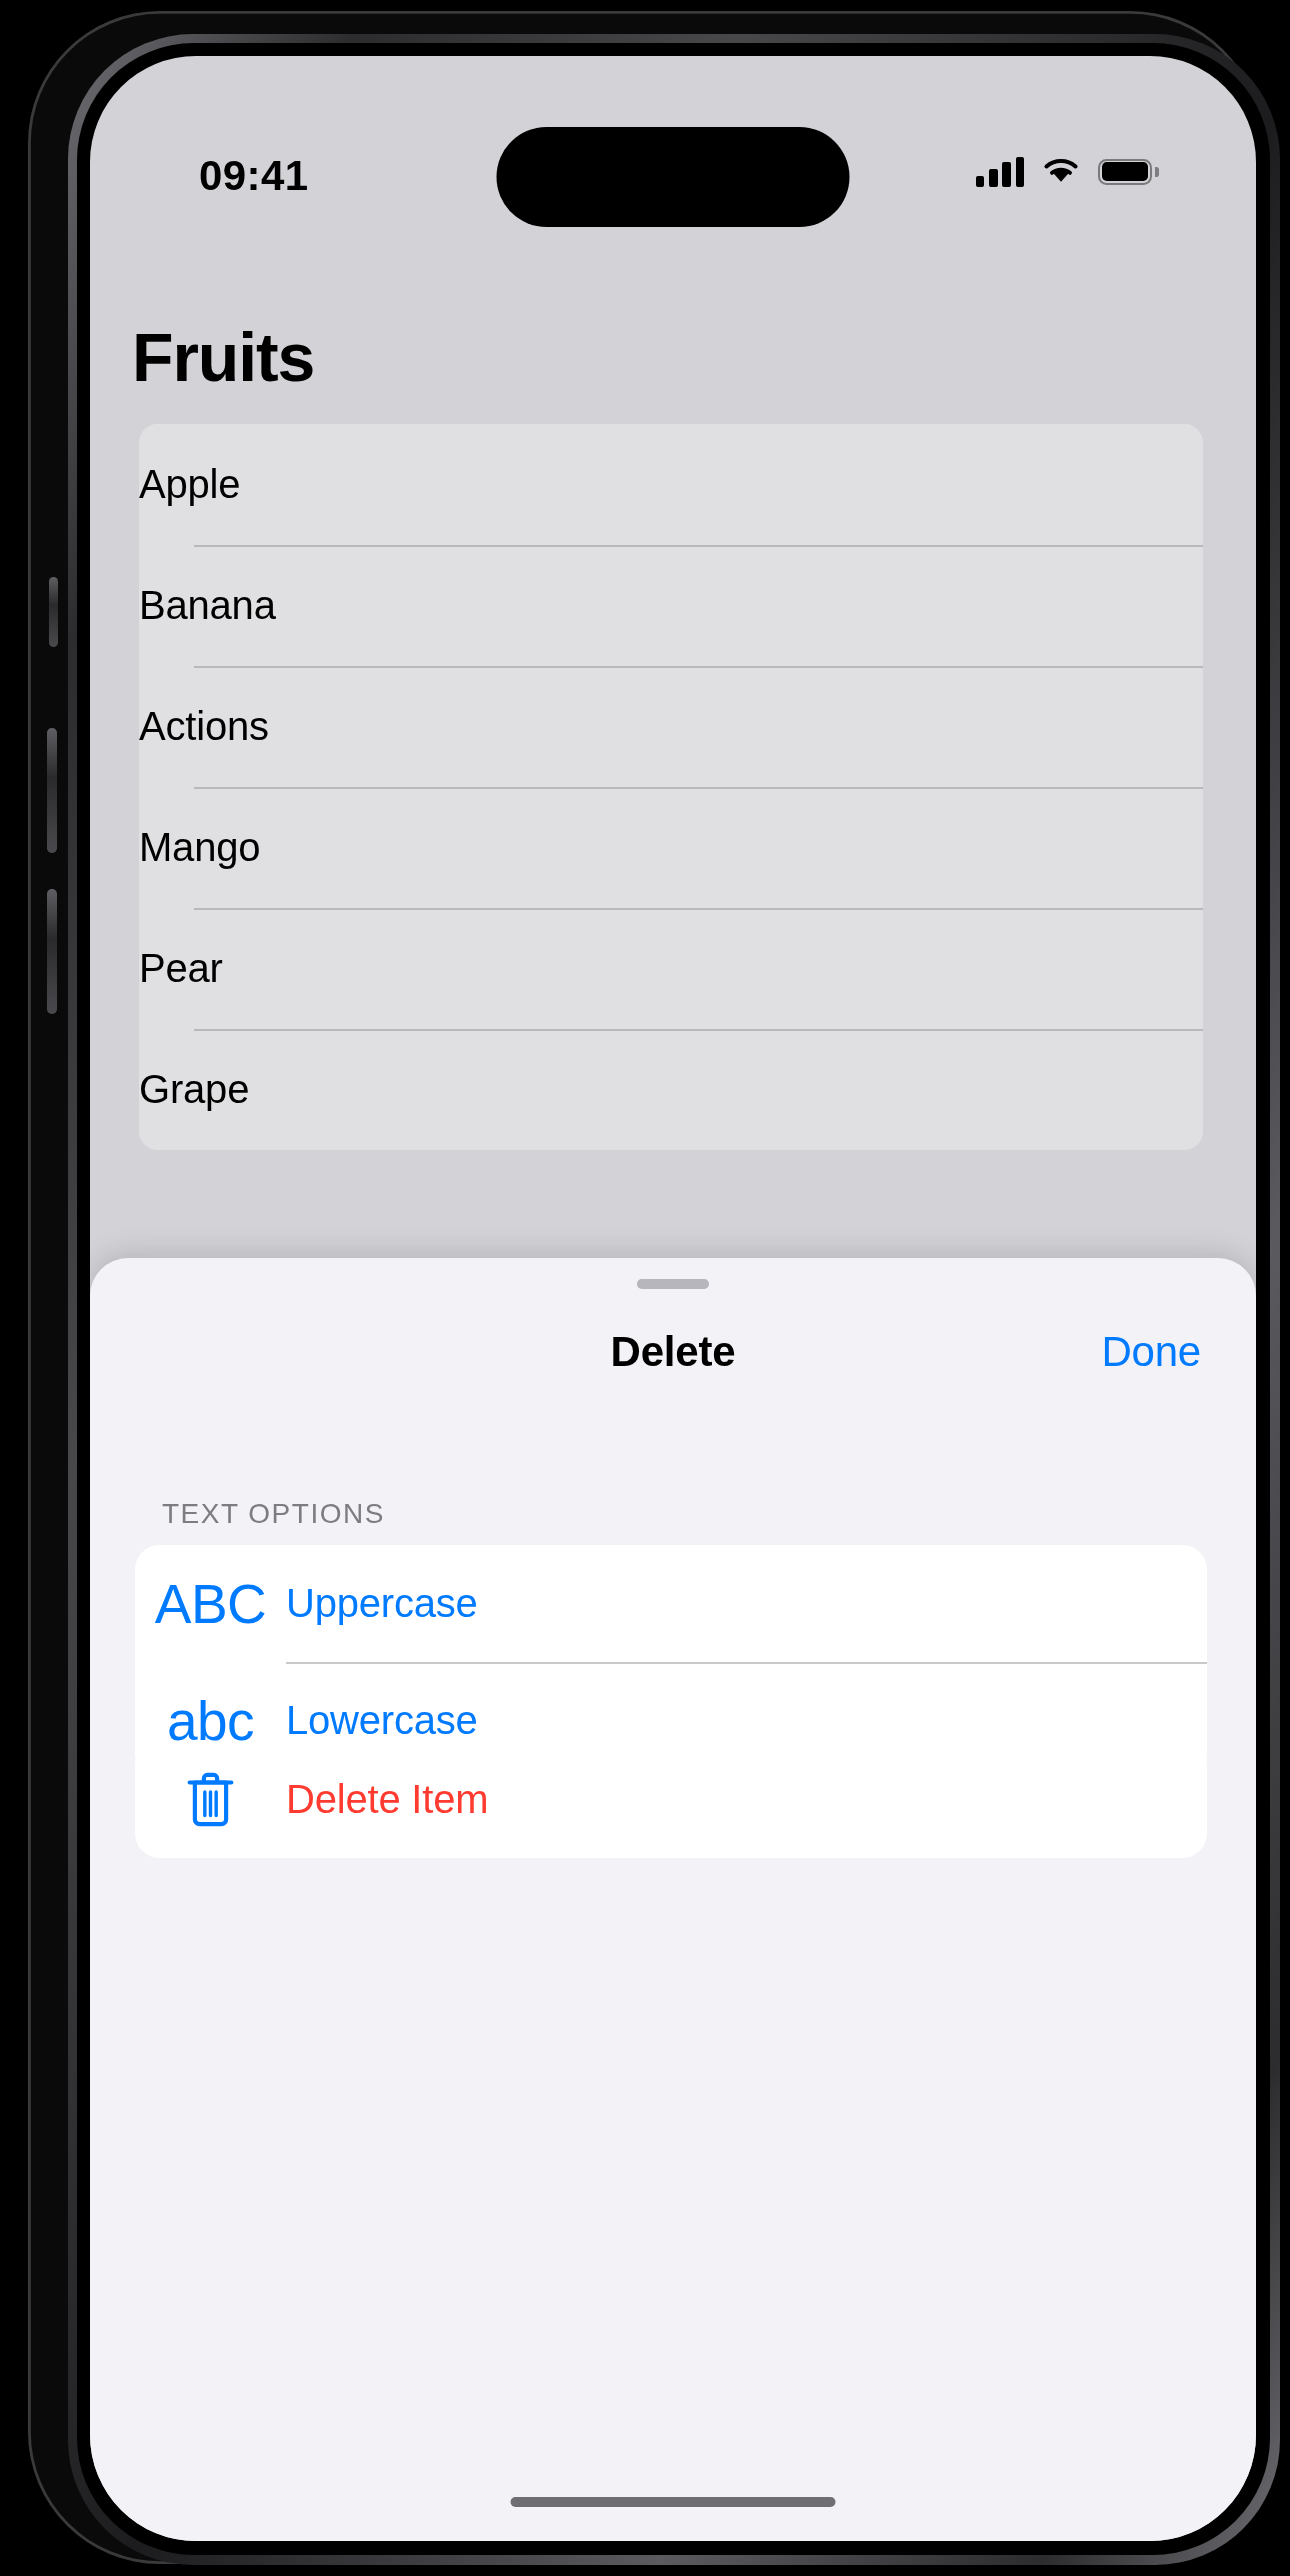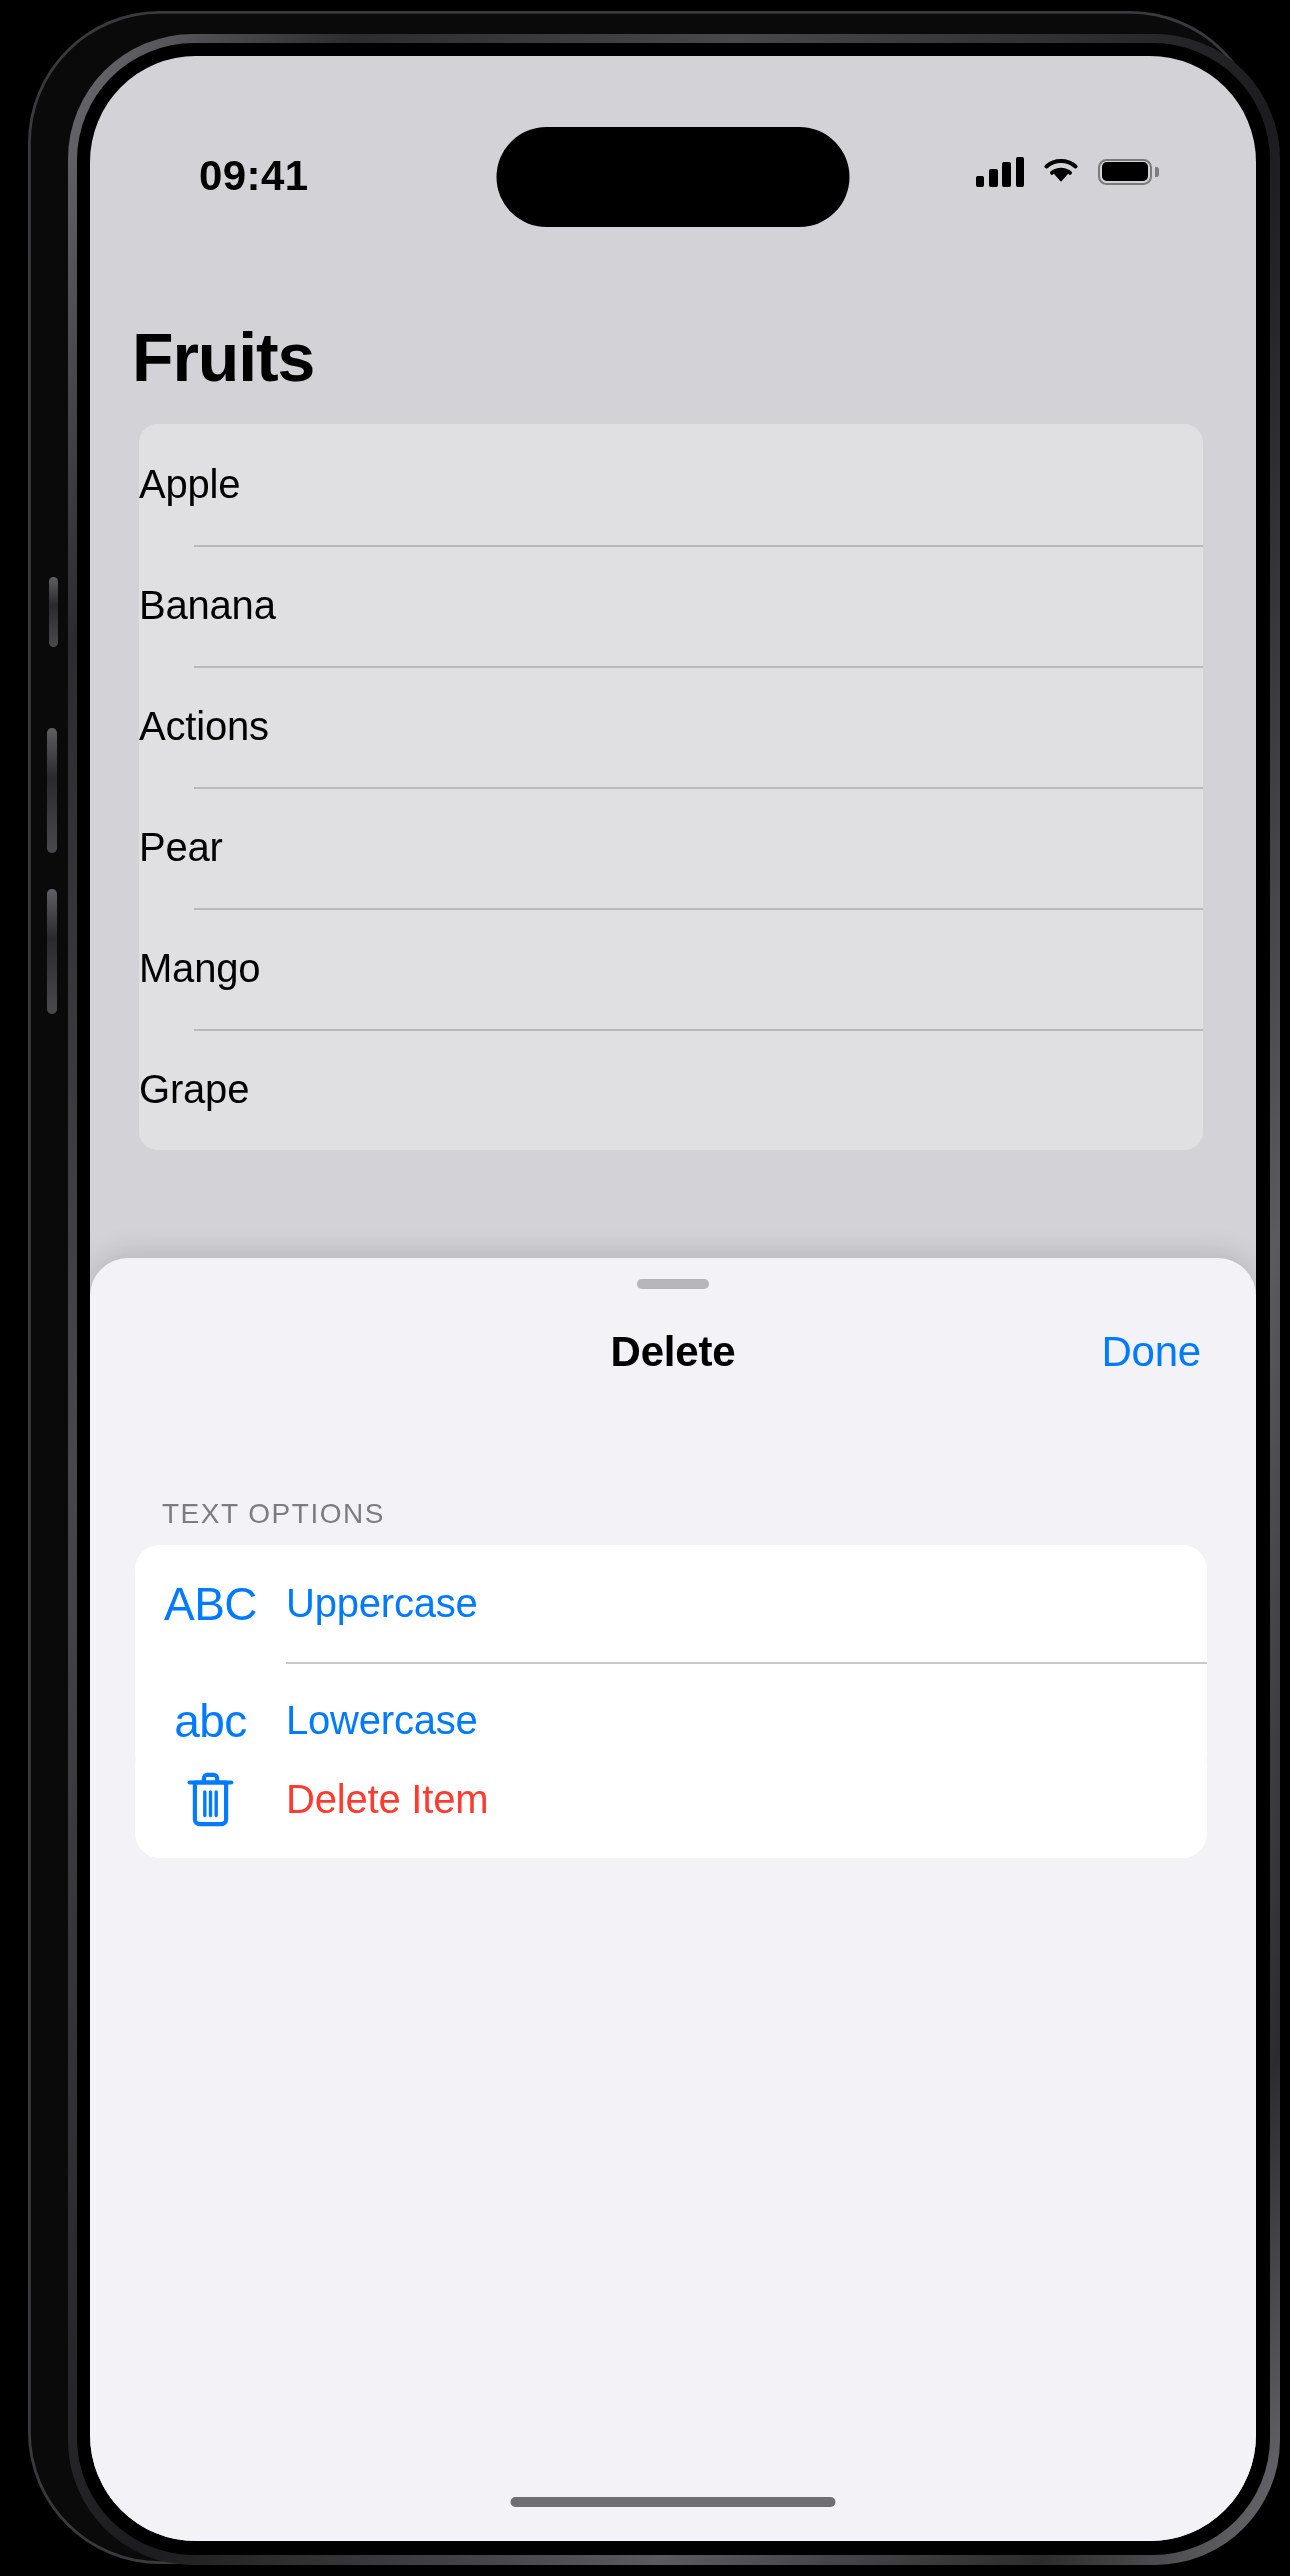--- a/index.html
+++ b/index.html
@@ -229,21 +229,21 @@
     background: #C9C9CC;
   }
   .row-icon {
     width: 151px;
     display: flex;
     align-items: center;
     justify-content: center;
     flex: none;
   }
   .glyph-text {
-    font-size: 46px;
+    font-size: 55px;
     color: #007AFF;
     letter-spacing: -0.5px;
     font-family: "Liberation Sans", sans-serif;
   }
   .row-label {
     font-size: 40px;
     letter-spacing: -0.2px;
   }
   .label-blue { color: #007AFF; }
   .label-red  { color: #FF3B30; }
@@ -302,24 +302,24 @@
       <div class="fruit-row">
         <span class="fruit-label">Apple</span>
       </div>
       <div class="fruit-row">
         <span class="fruit-label">Banana</span>
       </div>
       <div class="fruit-row">
         <span class="fruit-label">Actions</span>
       </div>
       <div class="fruit-row">
+        <span class="fruit-label">Mango</span>
+      </div>
+      <div class="fruit-row">
         <span class="fruit-label">Pear</span>
-      </div>
-      <div class="fruit-row">
-        <span class="fruit-label">Mango</span>
       </div>
       <div class="fruit-row">
         <span class="fruit-label">Grape</span>
       </div>
     </div>
 
     <div id="action-sheet">
       <div id="sheet-grabber"></div>
 
       <div id="sheet-header">

